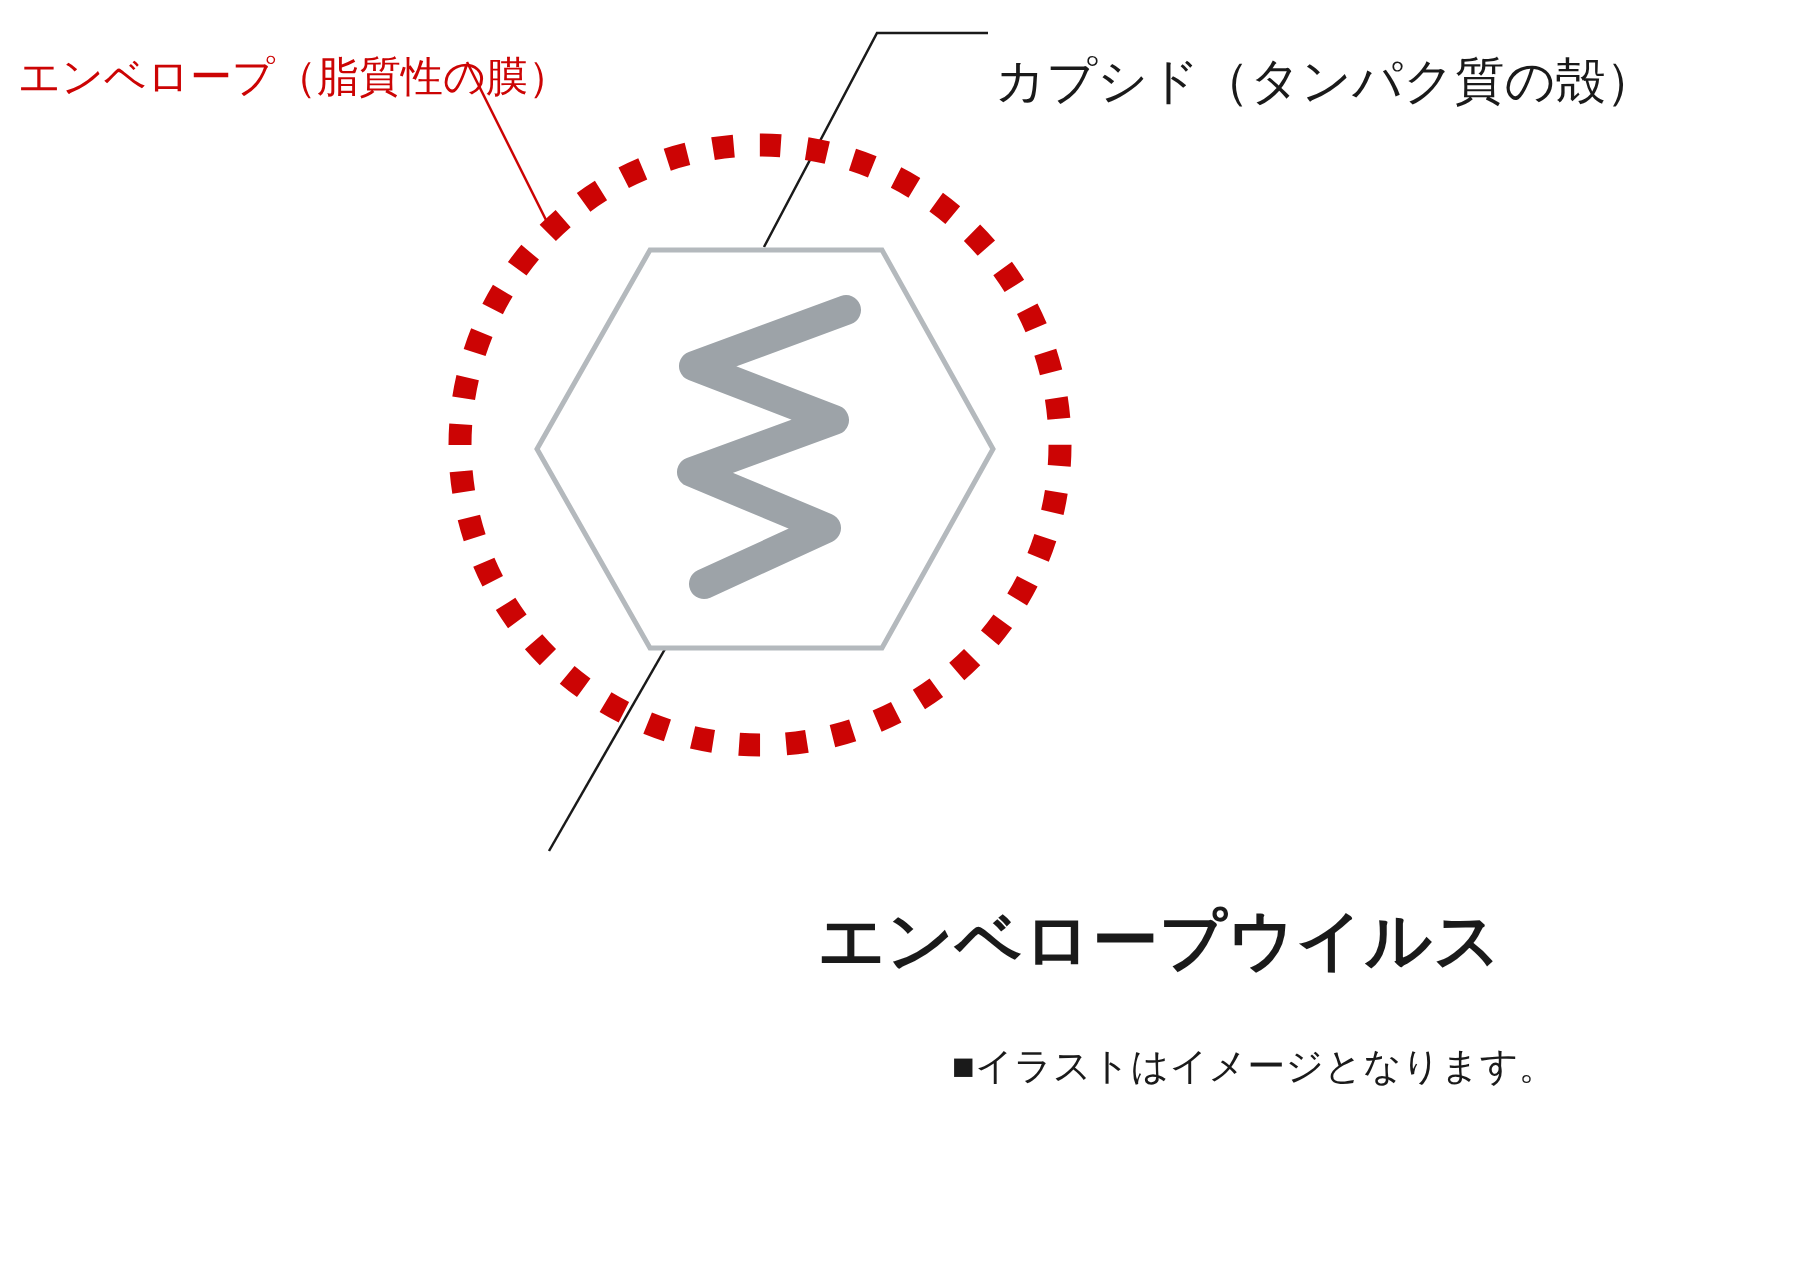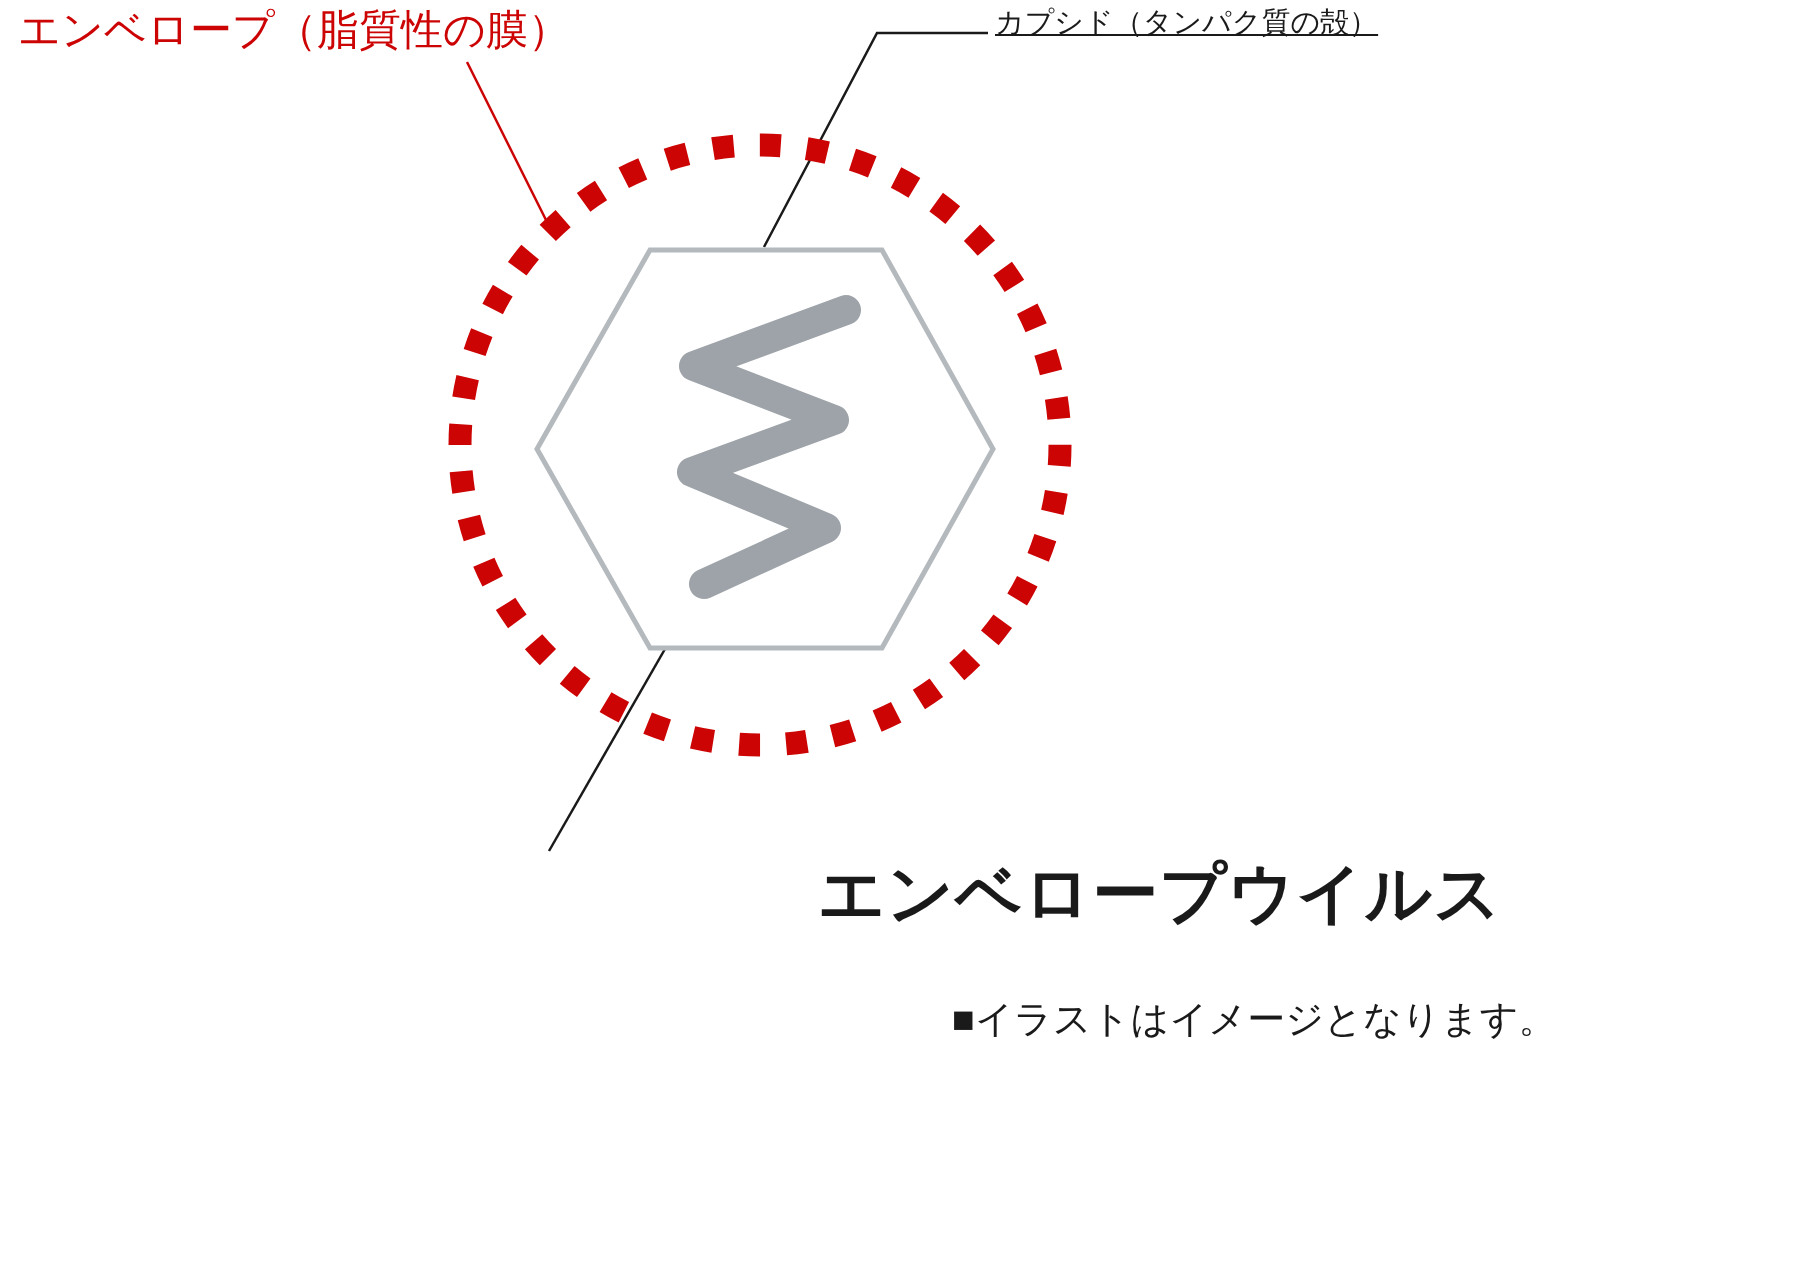--- a/index.html
+++ b/index.html
@@ -20,31 +20,31 @@
     left: 0;
     top: 0;
     width: 1802px;
     height: 1275px;
   }
   .label {
     position: absolute;
     white-space: nowrap;
     color: #1a1a1a;
     line-height: 1.15;
+    margin-top: 47px;
   }
   .label-envelope {
     left: 18px;
     top: 6px;
     font-size: 42px;
   }
   .label-capsid {
     left: 995px;
     top: 6px;
-    font-size: 29px;
-    text-decoration: underline;
+    font-size: 50px;
   }
   .label-nucleic {
     left: 143px;
     top: 856px;
     font-size: 46px;
   }
   .label-title {
     left: 818px;
     top: 856px;
     font-size: 66px;

